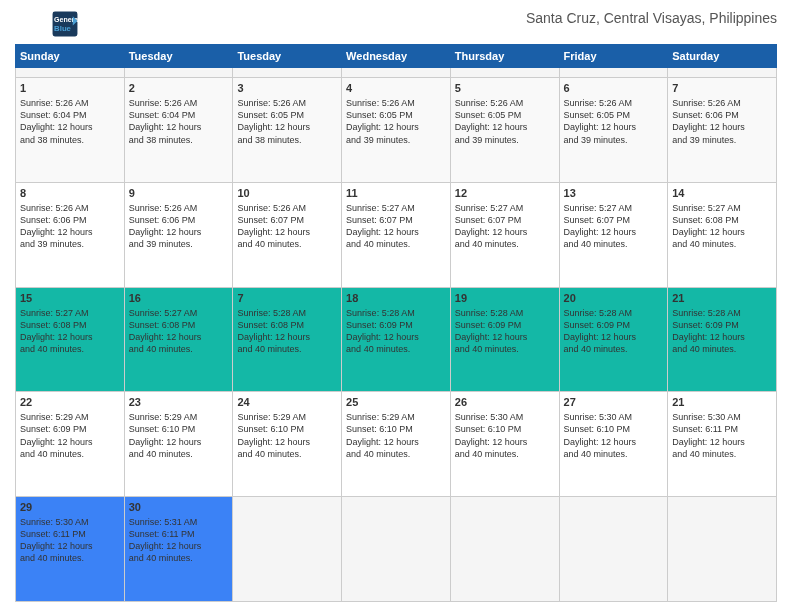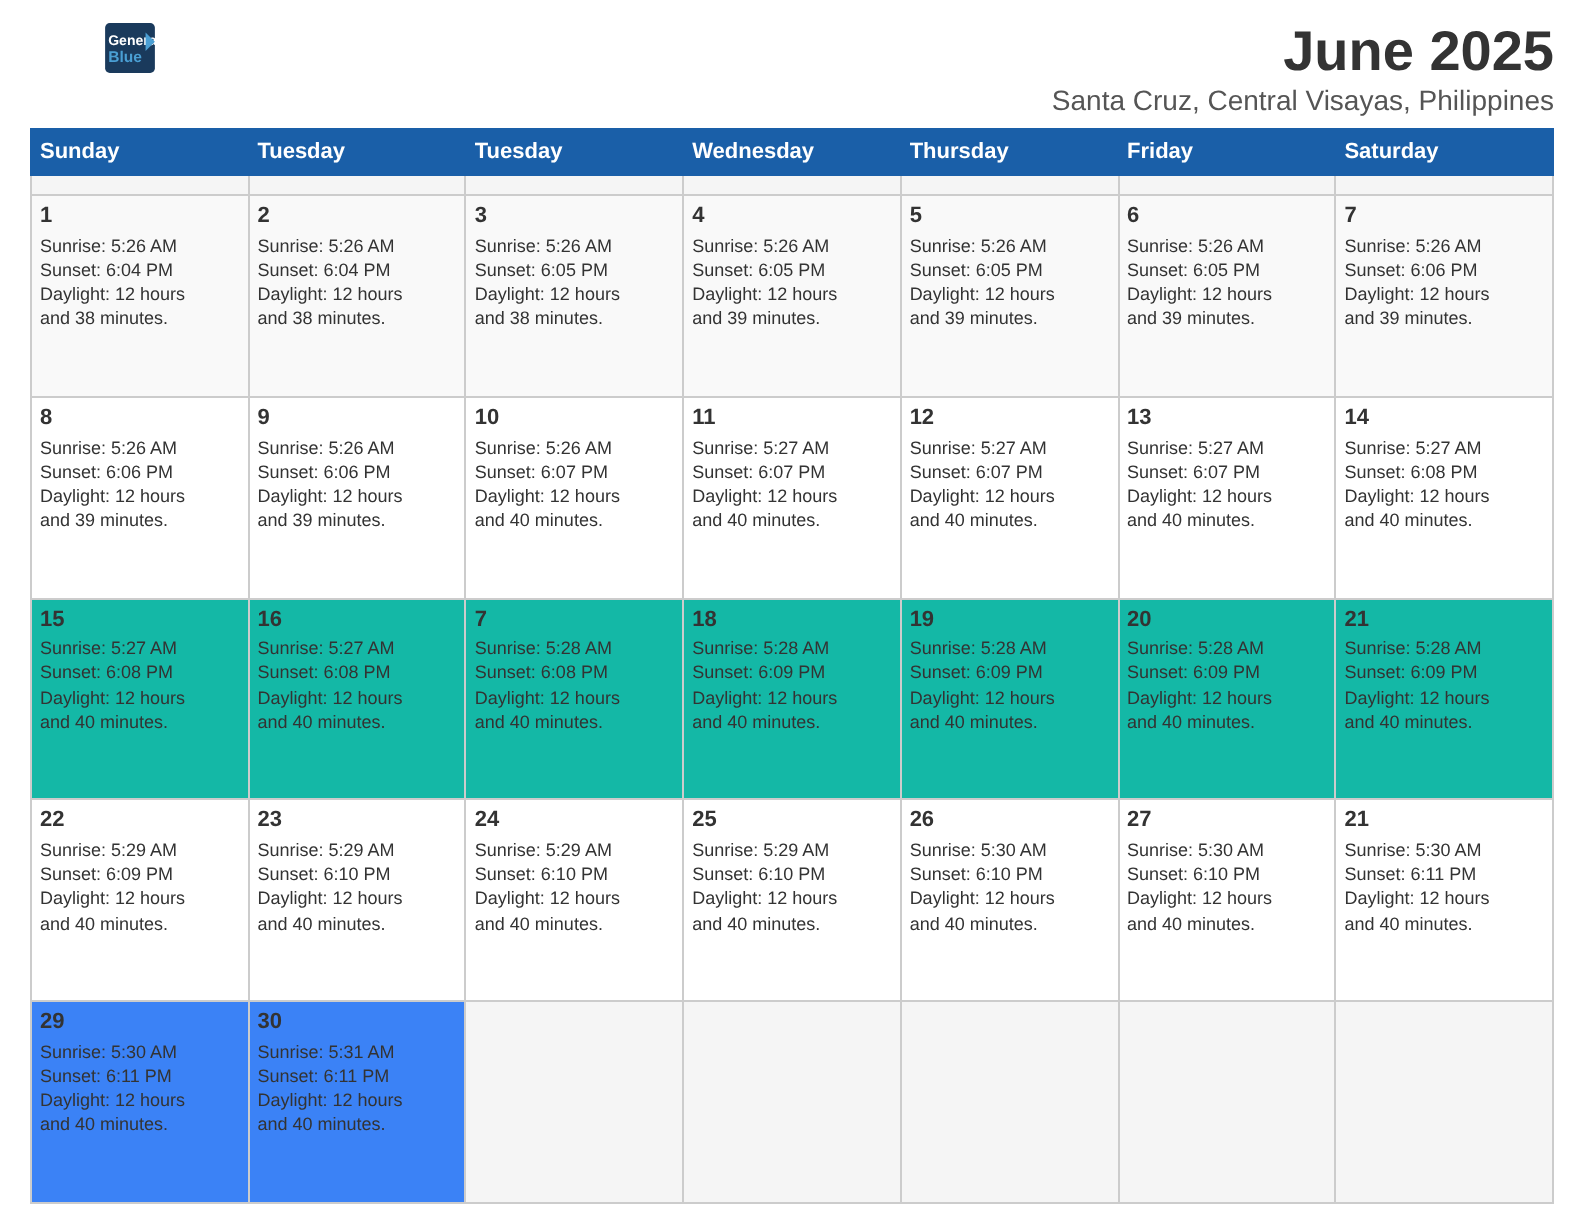--- a/index.html
+++ b/index.html
@@ -90,21 +90,20 @@
   <div class="header">
     <div class="logo">
       <svg class="logo-icon" viewBox="0 0 36 36">
         <rect x="2" y="2" width="32" height="32" rx="3" fill="#1a3a5c"></rect>
         <text x="4" y="16" font-size="9" font-weight="bold" fill="white" font-family="Arial">General</text>
         <text x="4" y="27" font-size="10" font-weight="bold" fill="#4a9fd4" font-family="Arial">Blue</text>
         <polygon points="28,8 34,14 28,20" fill="#4a9fd4"></polygon>
       </svg>
     </div>
     <div class="title-block">
-      <div class="main-title">June 2025</div>
       <div class="subtitle">Santa Cruz, Central Visayas, Philippines</div>
     </div>
   </div>
 
   <table class="calendar">
     <thead>
       <tr>
         <th>Sunday</th>
         <th>Tuesday</th>
         <th>Tuesday</th>

